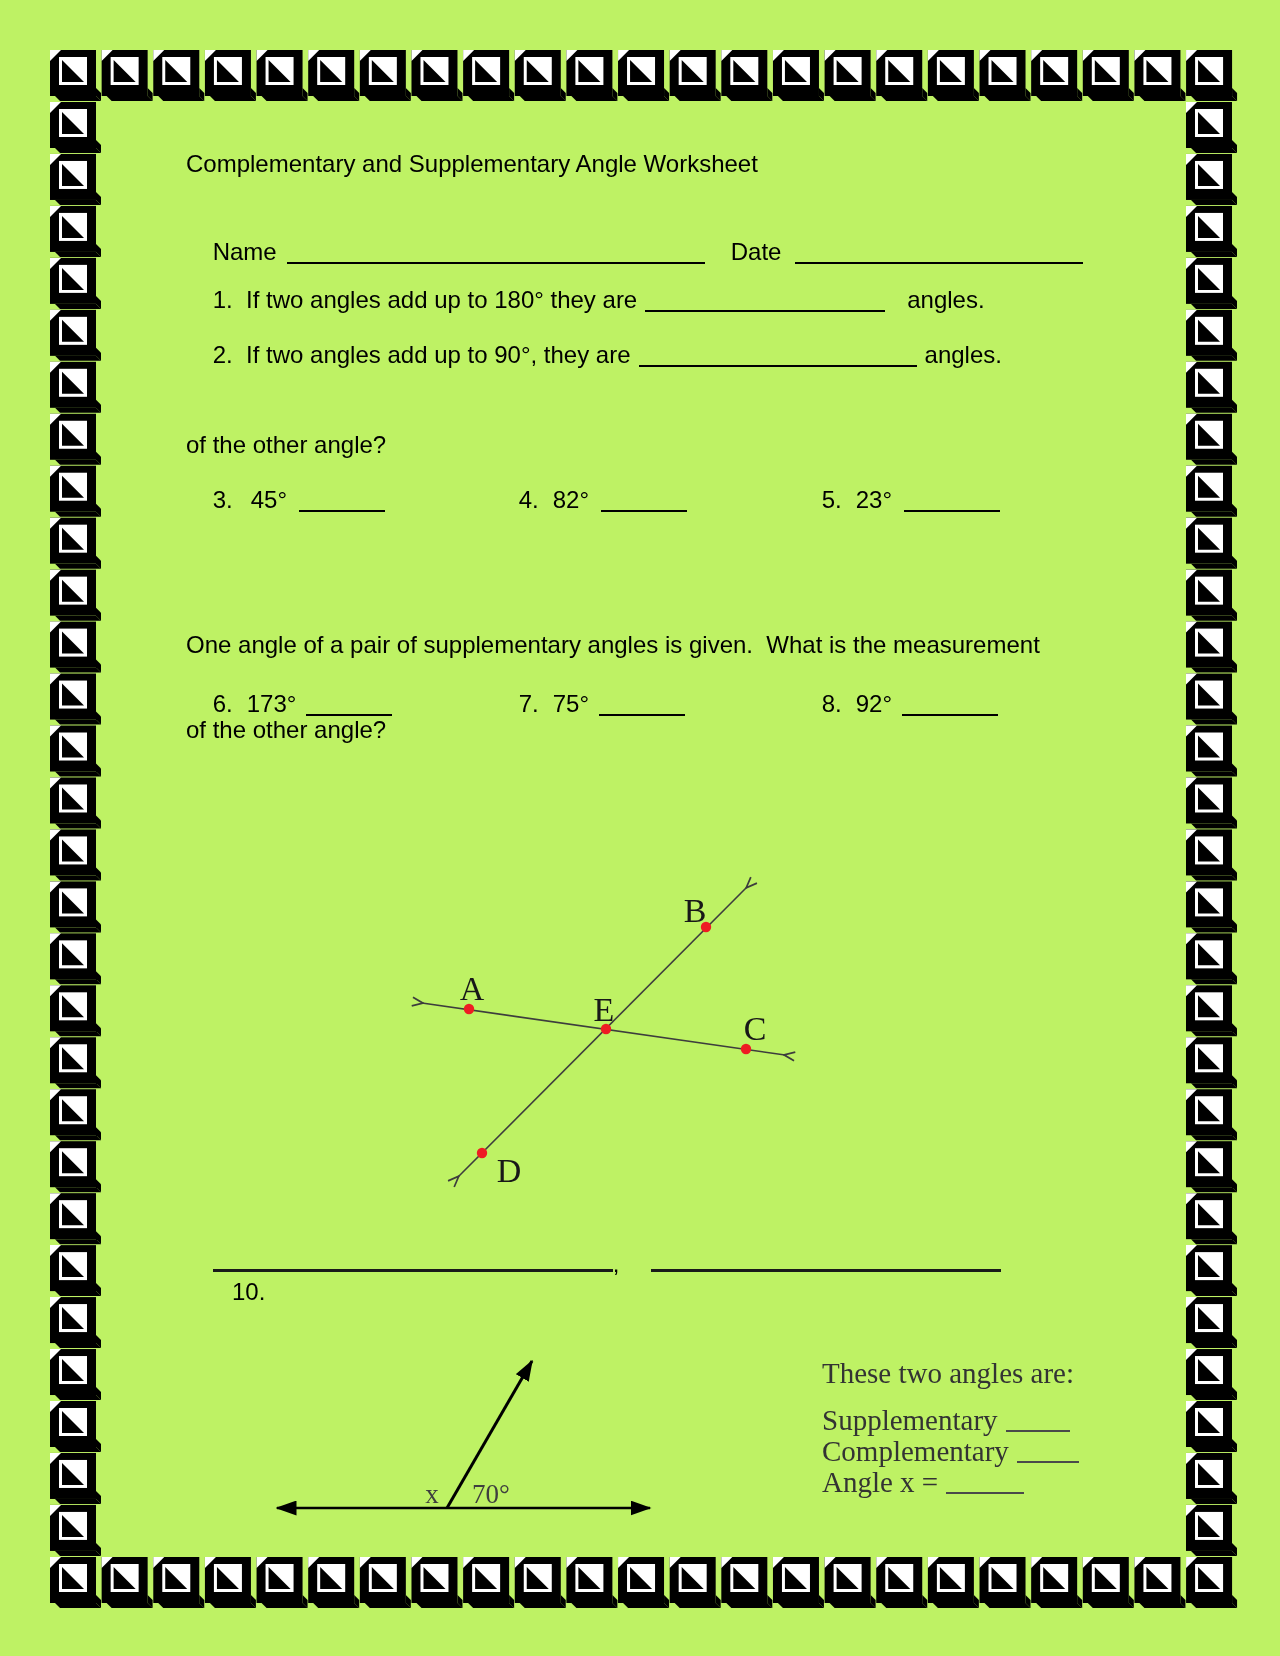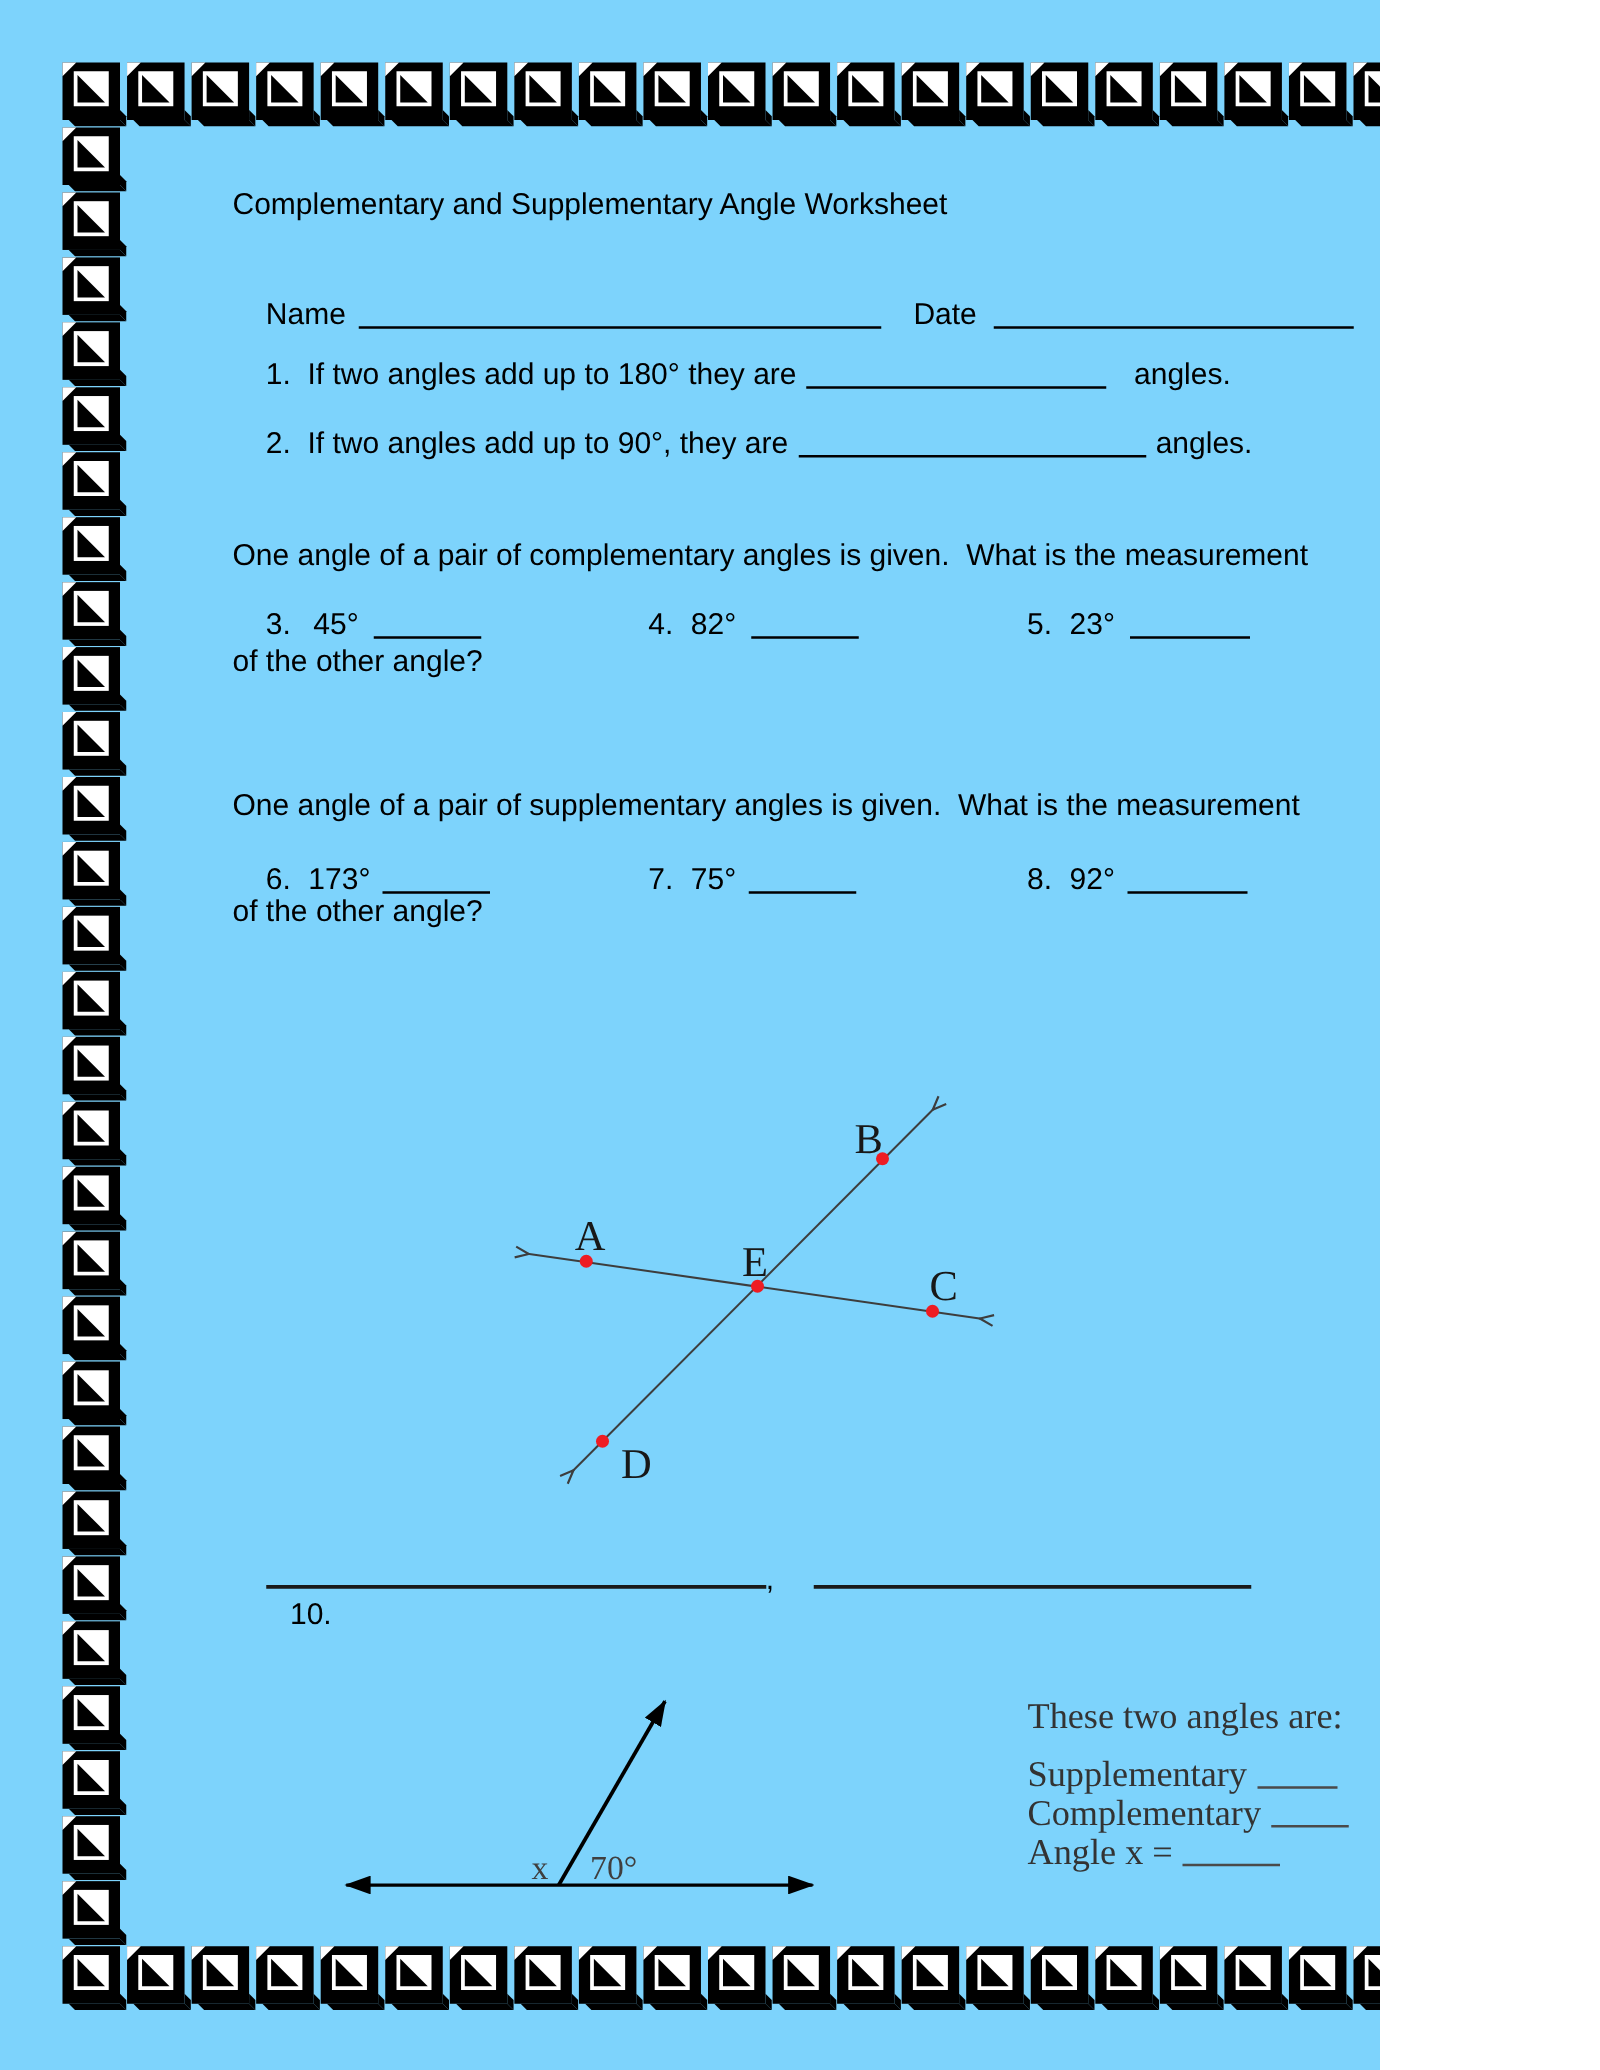--- a/index.html
+++ b/index.html
@@ -1,16 +1,16 @@
 <!DOCTYPE html>
 <html><head>
 <meta charset="utf-8">
 <style>
   html,body{margin:0;padding:0;background:#fff;}
-  #page{position:relative;width:1104px;height:1656px;background:#7dd3fc;
+  #page{position:relative;width:1280px;height:1656px;background:#bef264;
         font-family:"Liberation Sans",sans-serif;color:#000;overflow:hidden;}
   .abs{position:absolute;}
   .txt{font-size:24px;white-space:pre;}
   .prompt div{line-height:29px;}
   .u{display:inline-block;border-bottom:2px solid #000;height:18px;vertical-align:-4px;}
   .u2{display:inline-block;border-bottom:3px solid #1a1a1a;height:16px;vertical-align:baseline;}
   .serifblock{font-family:"Liberation Serif",serif;font-size:29px;color:#333;}
   .serifblock .row{line-height:31px;white-space:pre;}
   .us{display:inline-block;border-bottom:2px solid #4a4a4a;height:14px;vertical-align:-2px;margin-left:8px;}
   .figlabel{font-family:"Liberation Serif",serif;font-size:34px;fill:#181818;}
@@ -144,21 +144,20 @@
 
   <div class="abs txt" style="left:186px;top:258px">
     <span>1.  If two angles add up to 180° they are</span><span class="u" style="width:240px;margin-left:8px"></span><span style="margin-left:22px">angles.</span>
   </div>
 
   <div class="abs txt" style="left:186px;top:313px">
     <span>2.  If two angles add up to 90°, they are</span><span class="u" style="width:278px;margin-left:8px"></span><span style="margin-left:8px">angles.</span>
   </div>
 
   <div class="abs txt prompt" style="left:186px;top:374px">
-    <div>One angle of a pair of complementary angles is given.  What is the measurement</div>
     <div>of the other angle?</div>
   </div>
 
   <div class="abs txt" style="left:186px;top:458px">
     <span>3.</span><span style="margin-left:18px">45°</span><span class="u" style="width:86px;margin-left:12px"></span>
   </div>
   <div class="abs txt" style="left:492px;top:458px">
     <span>4.</span><span style="margin-left:14px">82°</span><span class="u" style="width:86px;margin-left:12px"></span>
   </div>
   <div class="abs txt" style="left:795px;top:458px">

